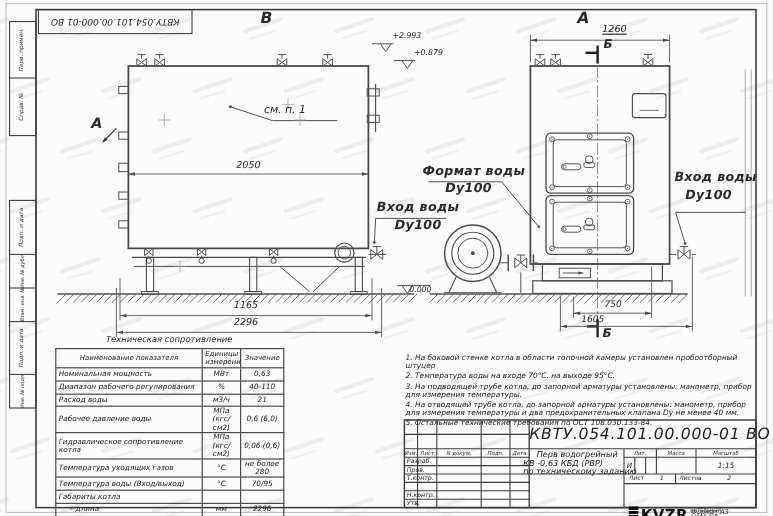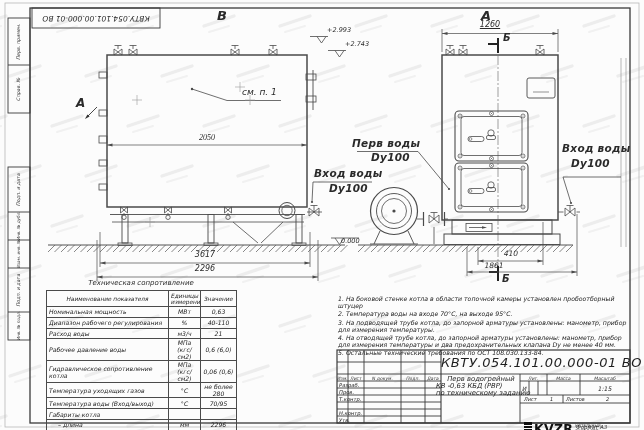--- a/index.html
+++ b/index.html
@@ -566,33 +566,33 @@
 <div class="t vtext" style="left:8px;top:240px;width:28px;height:22px;line-height:22px;font-size:4.2px;">Инв. № дубл.</div>
 <div class="t vtext" style="left:8px;top:268px;width:28px;height:22px;line-height:22px;font-size:4.2px;">Взам. инв. №</div>
 <div class="t vtext" style="left:8px;top:312px;width:44px;height:22px;line-height:22px;">Подп. и дата</div>
 <div class="t vtext" style="left:8px;top:340px;width:28px;height:22px;line-height:22px;font-size:4.2px;">Инв. № подл.</div>
 
 <div class="t vlab" style="left:217px;top:9px;">В</div>
 <div class="t vlab" style="left:481px;top:9px;">А</div>
 <div class="t sec" style="left:76px;top:97px;font-size:12px;">А</div>
 
 <div class="t elev" style="left:327px;top:27px;">+2.993</div>
-<div class="t elev" style="left:345px;top:41px;">+2.743</div>
+<div class="t elev" style="left:345px;top:41px;">+0.879</div>
 <div class="t elev" style="left:341px;top:238px;">0.000</div>
 
-<div class="t" style="left:242px;top:88px;font-size:9px;">см. п. 1</div>
-
-<div class="t dim ctr" style="left:182px;top:134px;width:50px;font-family:Liberation Serif, serif;">2050</div>
-<div class="t dim ctr" style="left:183px;top:251px;width:44px;">3617</div>
+<div class="t" style="left:220px;top:88px;font-size:9px;">см. п. 1</div>
+
+<div class="t dim ctr" style="left:182px;top:134px;width:50px;">2050</div>
+<div class="t dim ctr" style="left:183px;top:251px;width:44px;">1165</div>
 <div class="t dim ctr" style="left:183px;top:265px;width:44px;">2296</div>
-<div class="t dim ctr" style="left:468px;top:21px;width:44px;text-decoration:underline;">1260</div>
-<div class="t sdim ctr" style="left:489px;top:250px;width:44px;">410</div>
-<div class="t sdim ctr" style="left:466px;top:262px;width:56px;">1861</div>
-
-<div class="t port" style="left:352px;top:138px;">Перв воды</div>
+<div class="t dim ctr" style="left:490px;top:21px;width:44px;text-decoration:underline;">1260</div>
+<div class="t sdim ctr" style="left:489px;top:250px;width:44px;">750</div>
+<div class="t sdim ctr" style="left:466px;top:262px;width:56px;">1605</div>
+
+<div class="t port" style="left:352px;top:138px;">Формат воды</div>
 <div class="t port" style="left:371px;top:152px;">Dy100</div>
 <div class="t port" style="left:314px;top:168px;">Вход воды</div>
 <div class="t port" style="left:329px;top:183px;">Dy100</div>
 <div class="t port" style="left:562px;top:143px;">Вход воды</div>
 <div class="t port" style="left:571px;top:158px;">Dy100</div>
 
 <div class="t sec" style="left:503px;top:33px;">Б</div>
 <div class="t sec" style="left:502px;top:274px;">Б</div>
 
 <div class="t ctr" style="left:46px;top:280px;width:190px;font-size:7px;">Техническая сопротивление</div>

